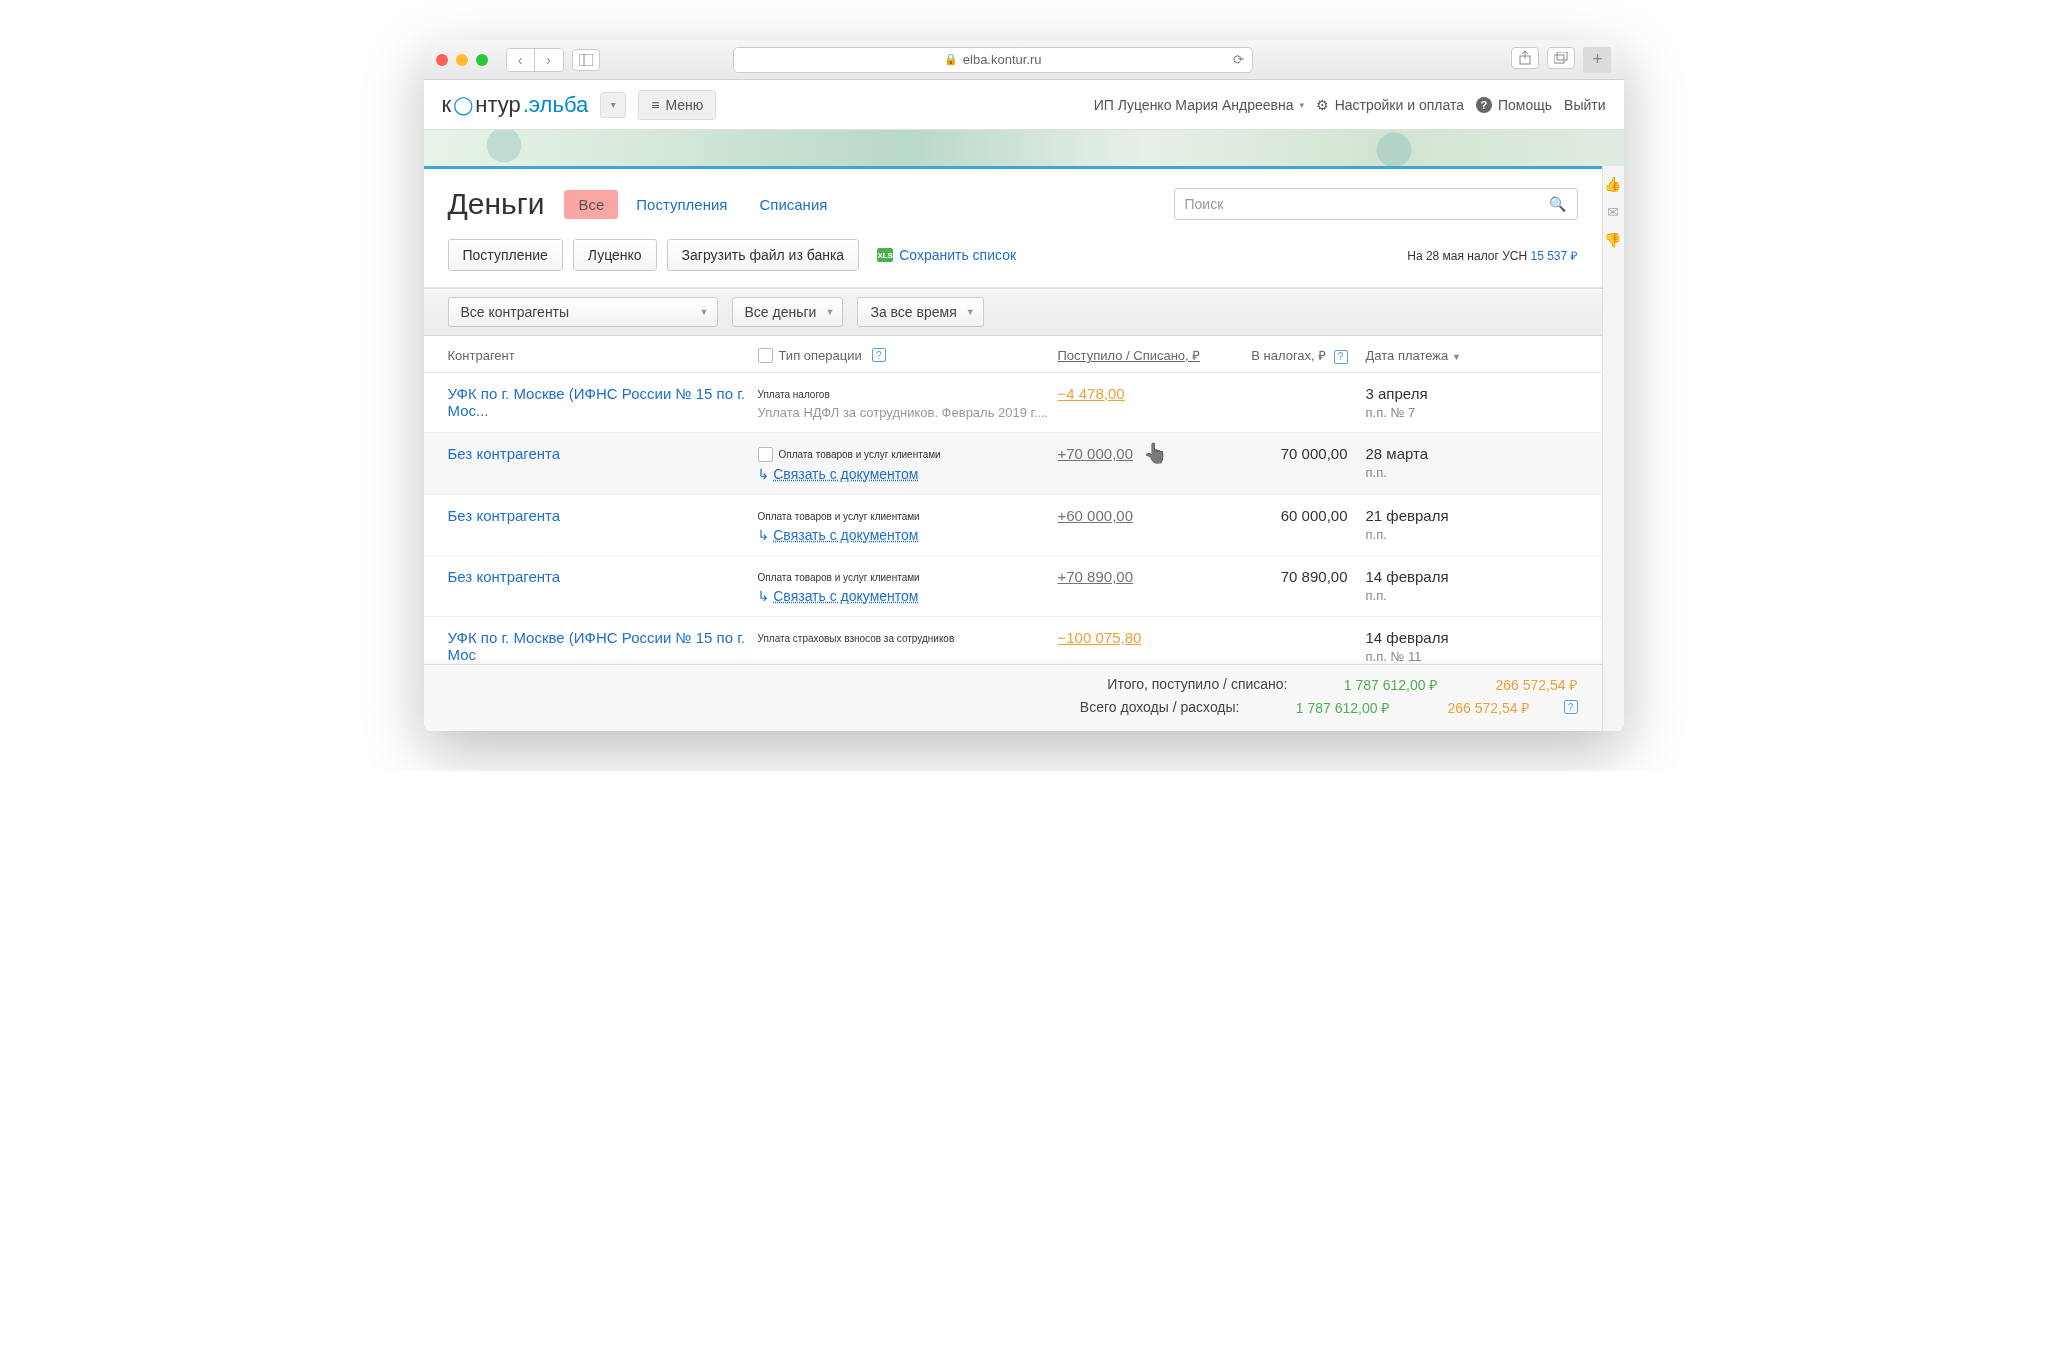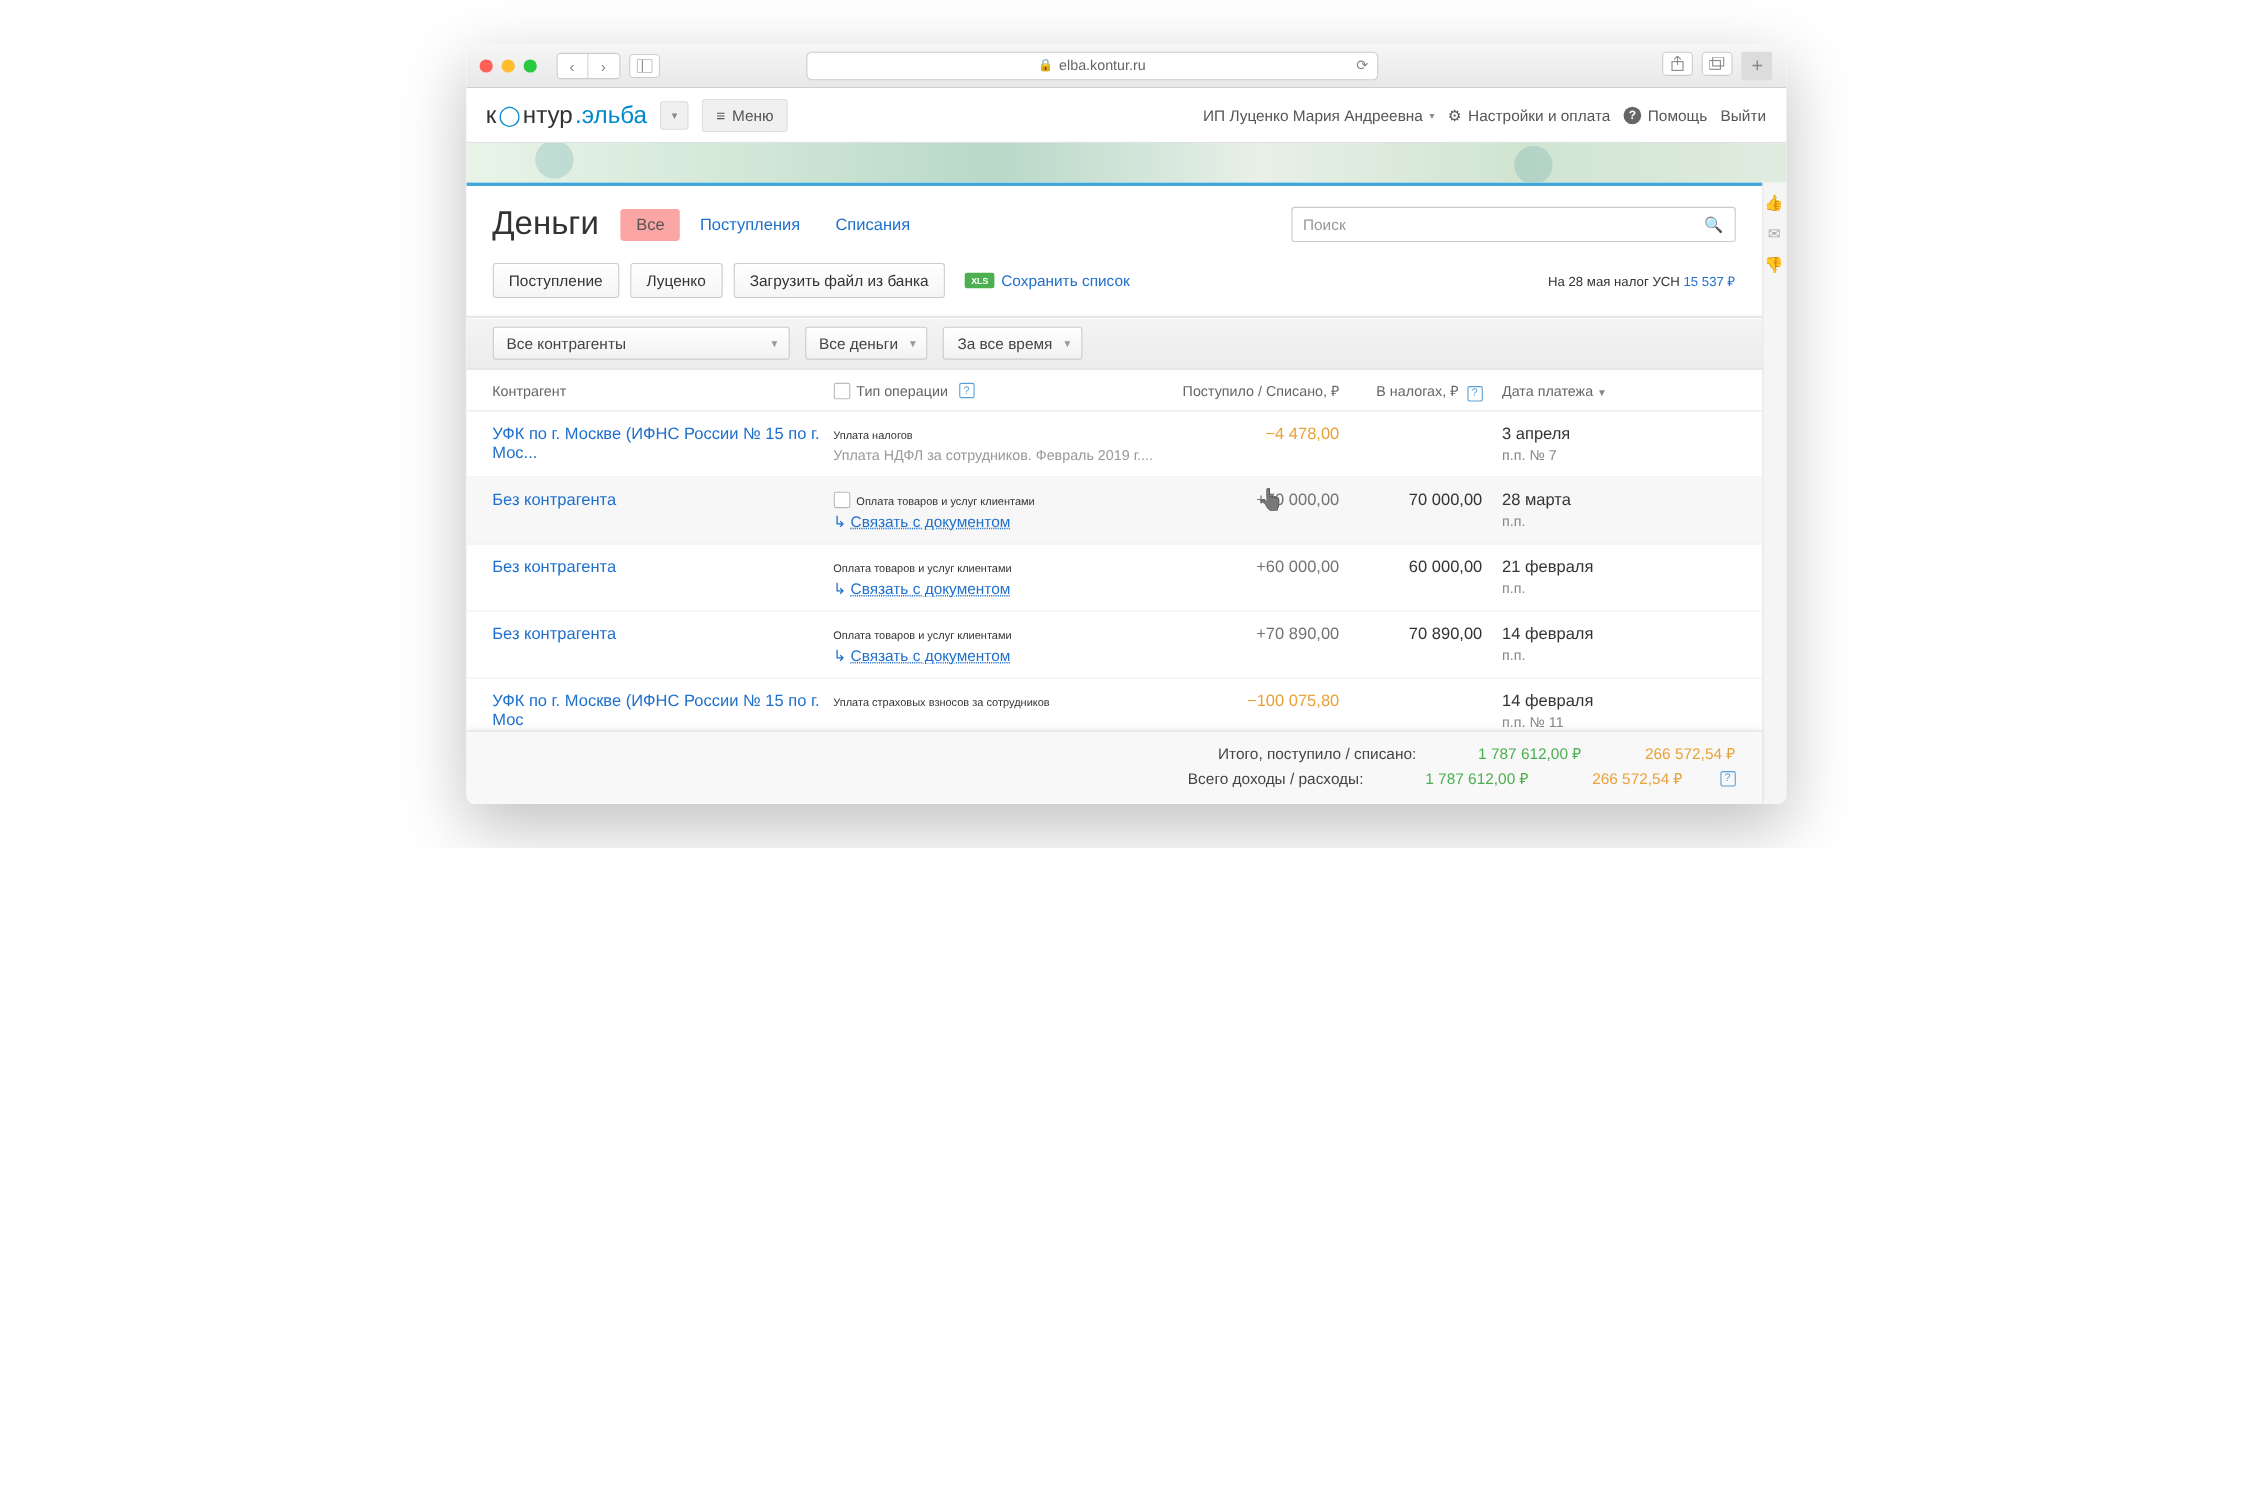--- a/index.html
+++ b/index.html
@@ -103,21 +103,21 @@
 
 .toolbar {
   padding: 6px 24px 16px;
   display: flex;
   align-items: center;
   gap: 10px;
   border-bottom: 1px solid #e8e8e8;
 }
 .btn { height: 32px; padding: 0 14px; border: 1px solid #ccc; border-radius: 3px; background: linear-gradient(#fff,#f5f5f5); display: flex; align-items: center; color: #333; font-size: 14px; }
 .xls-link { display: flex; align-items: center; gap: 6px; color: #1f6fcc; margin-left: 8px; }
-.xls-icon { width: 27px; height: 14px; background: #4caf50; border-radius: 2px; color: #fff; font-size: 8px; display: flex; align-items: center; justify-content: center; font-weight: bold; }
+.xls-icon { width: 16px; height: 14px; background: #4caf50; border-radius: 2px; color: #fff; font-size: 8px; display: flex; align-items: center; justify-content: center; font-weight: bold; }
 .toolbar-right { margin-left: auto; font-size: 12px; color: #333; }
 .toolbar-right .amt { color: #1f6fcc; }
 
 .filter-bar {
   background: linear-gradient(#f4f4f4,#ececec);
   border-top: 1px solid #e0e0e0;
   border-bottom: 1px solid #d8d8d8;
   padding: 8px 24px;
   display: flex;
   gap: 14px;
@@ -130,21 +130,21 @@
 .thead {
   display: flex;
   padding: 10px 24px 8px;
   border-bottom: 1px solid #e8e8e8;
   color: #666;
   font-size: 13px;
   align-items: center;
 }
 .col-agent { width: 310px; }
 .col-op { width: 300px; display: flex; align-items: center; gap: 6px; }
-.col-amt { width: 160px; text-align: right; }
+.col-amt { width: 160px; text-align: left; text-decoration: underline; }
 .col-tax { width: 130px; text-align: right; }
 .col-date { width: 140px; padding-left: 18px; }
 .q-icon { width: 14px; height: 14px; border: 1px solid #5aa0d8; border-radius: 2px; color: #5aa0d8; font-size: 10px; display: inline-flex; align-items: center; justify-content: center; margin-left: 4px; }
 .chk { width: 15px; height: 15px; border: 1px solid #bbb; border-radius: 2px; background: #fff; display: inline-block; }
 
 .trow {
   display: flex;
   padding: 12px 24px;
   border-bottom: 1px solid #f0f0f0;
   align-items: flex-start;

